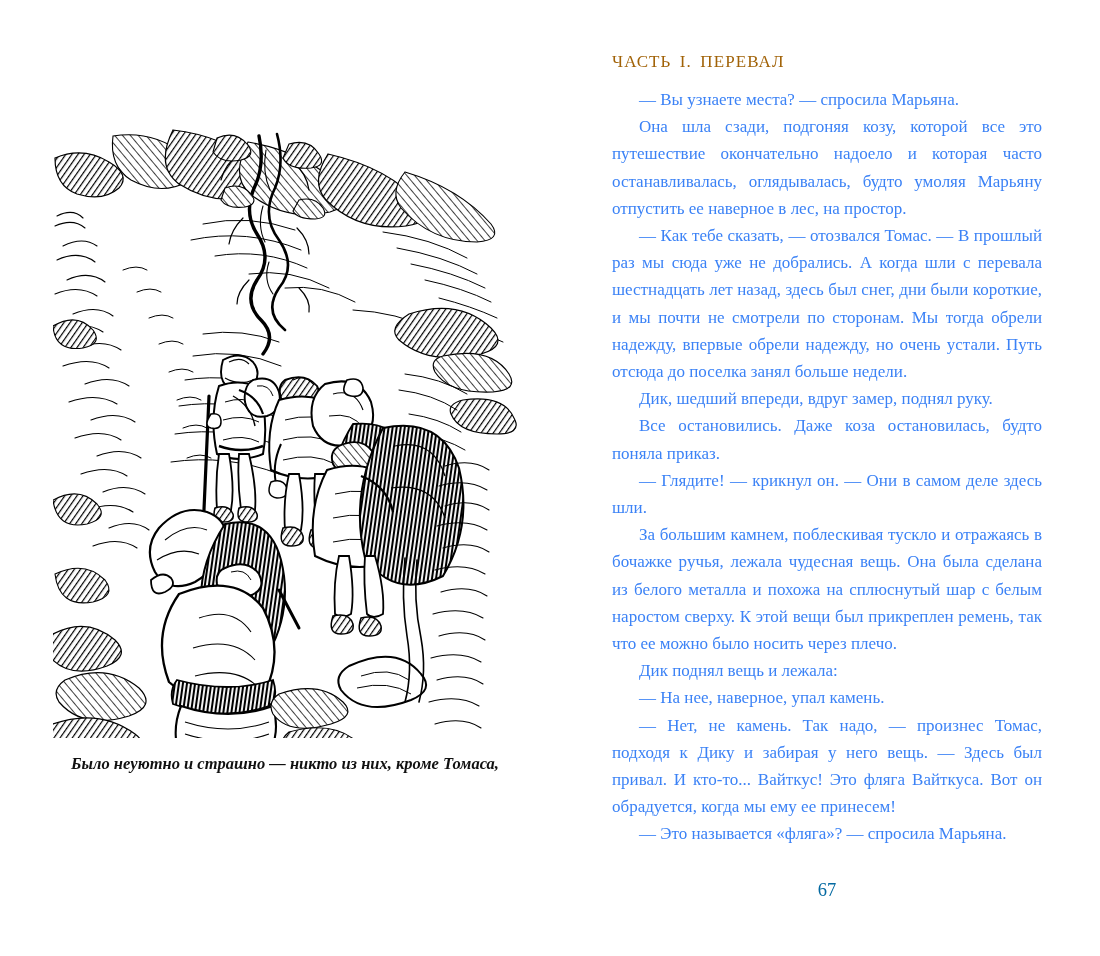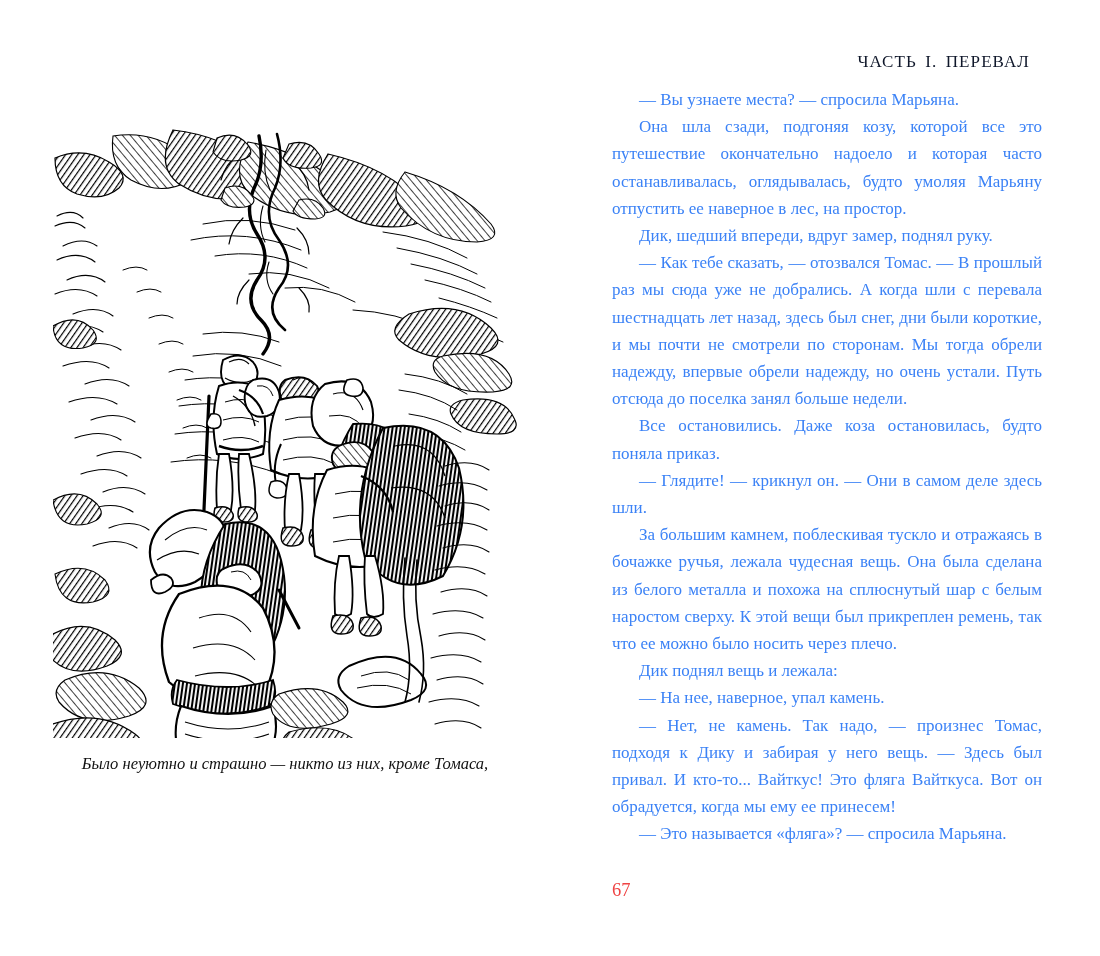--- a/index.html
+++ b/index.html
@@ -40,41 +40,42 @@
   #illustration-caption {
     position: absolute;
     left: 45px;
     top: 752px;
     width: 480px;
     text-align: center;
     font-style: italic;
     font-size: 16.5px;
     line-height: 1.42;
     color: #111111;
+    font-weight: bold;
   }
   #illustration-caption .cap-line { display: block; }
 
   
   #right-page {
     position: absolute;
     left: 560px;
     top: 0;
     width: 540px;
     height: 956px;
   }
   #running-head {
     position: absolute;
-    left: 40px;
+    left: 52px;
     top: 52px;
     width: 430px;
-    text-align: right;
+    text-align: left;
     font-size: 17px;
     letter-spacing: 1.1px;
     word-spacing: 3px;
-    color: #0f172a;
+    color: #a16207;
   }
   #text-column {
     position: absolute;
     left: 52px;
     top: 86px;
     width: 430px;
     font-size: 17px;
     line-height: 27.2px;
     text-align: justify;
     text-justify: inter-word;
@@ -83,23 +84,23 @@
   }
   #text-column p {
     margin: 0;
     text-indent: 27px;
   }
   #page-number {
     position: absolute;
     left: 52px;
     top: 880px;
     width: 430px;
-    text-align: left;
+    text-align: center;
     font-size: 18.5px;
-    color: #ef4444;
+    color: #0369a1;
   }
 </style>
 </head>
 <body>
 
 <div id="page">
 
   <div id="left-page">
 
     <div id="illustration-figure">
@@ -402,22 +403,22 @@
     </div>
   </div>
 
   <div id="right-page">
 
     <div id="running-head">ЧАСТЬ I. ПЕРЕВАЛ</div>
 
     <div id="text-column">
       <p>— Вы узнаете места? — спросила Марьяна.</p>
       <p>Она шла сзади, подгоняя козу, которой все это путешествие окончательно надоело и которая часто останавливалась, оглядывалась, будто умоляя Марьяну отпустить ее наверное в лес, на простор.</p>
+      <p>— Как тебе сказать, — отозвался Томас. — В прошлый раз мы сюда уже не добрались. А когда шли с перевала шестнадцать лет назад, здесь был снег, дни были короткие, и мы почти не смотрели по сторонам. Мы тогда обрели надежду, впервые обрели надежду, но очень устали. Путь отсюда до поселка занял больше недели.</p>
       <p>Дик, шедший впереди, вдруг замер, поднял руку.</p>
-      <p>— Как тебе сказать, — отозвался Томас. — В прошлый раз мы сюда уже не добрались. А когда шли с перевала шестнадцать лет назад, здесь был снег, дни были короткие, и мы почти не смотрели по сторонам. Мы тогда обрели надежду, впервые обрели надежду, но очень устали. Путь отсюда до поселка занял больше недели.</p>
       <p>Все остановились. Даже коза остановилась, будто поняла приказ.</p>
       <p>— Глядите! — крикнул он. — Они в самом деле здесь шли.</p>
       <p>За большим камнем, поблескивая тускло и отражаясь в бочажке ручья, лежала чудесная вещь. Она была сделана из белого металла и похожа на сплюснутый шар с белым наростом сверху. К этой вещи был прикреплен ремень, так что ее можно было носить через плечо.</p>
       <p>Дик поднял вещь и лежала:</p>
       <p>— На нее, наверное, упал камень.</p>
       <p>— Нет, не камень. Так надо, — произнес Томас, подходя к Дику и забирая у него вещь. — Здесь был привал. И кто-то... Вайткус! Это фляга Вайткуса. Вот он обрадуется, когда мы ему ее принесем!</p>
       <p>— Это называется «фляга»? — спросила Марьяна.</p>
 
     </div>
 

